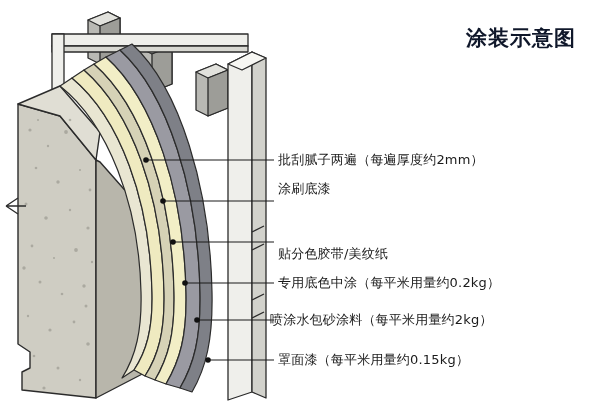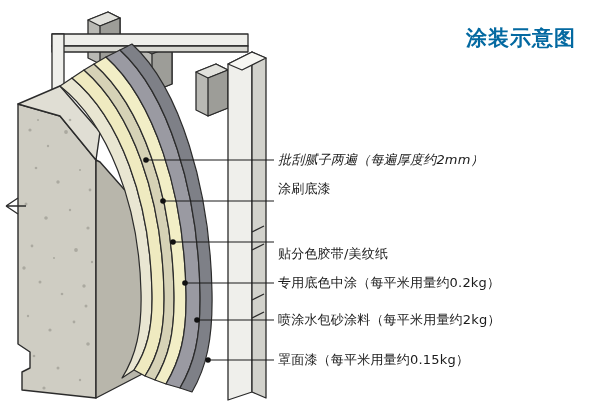--- a/index.html
+++ b/index.html
@@ -10,21 +10,21 @@
     overflow:hidden;
     position:relative;
   }
   #stage{position:absolute;left:0;top:0;width:600px;height:410px;}
   #diagram-svg{position:absolute;left:0;top:0;}
   .title{
     position:absolute;
     right:24px;top:24px;
     font-size:21px;
     font-weight:bold;
-    color:#0369a1;
+    color:#0f172a;
     letter-spacing:1px;
     white-space:nowrap;
   }
   .label{
     position:absolute;
     font-size:13px;
     color:#1a1a1a;
     white-space:nowrap;
     letter-spacing:0.2px;
   }
@@ -152,20 +152,20 @@
 
     <g stroke="#2b2b2b" stroke-width="1.3" fill="none">
       <path d="M252,232 L264,226 M252,250 L264,244"></path>
       <path d="M252,300 L264,294 M252,318 L264,312"></path>
     </g>
 
   </svg>
 
   <div class="title">涂装示意图</div>
 
-  <div class="label" style="left:278px;top:151px;font-style:italic;">批刮腻子两遍（每遍厚度约2mm）</div>
+  <div class="label" style="left:278px;top:151px;">批刮腻子两遍（每遍厚度约2mm）</div>
   <div class="label" style="left:278px;top:180px;">涂刷底漆</div>
   <div class="label" style="left:278px;top:233px;margin-top:12px;">贴分色胶带/美纹纸</div>
   <div class="label" style="left:278px;top:274px;">专用底色中涂（每平米用量约0.2kg）</div>
-  <div class="label" style="left:278px;top:311px;text-align:right;">喷涂水包砂涂料（每平米用量约2kg）</div>
+  <div class="label" style="left:270px;top:311px;text-align:right;">喷涂水包砂涂料（每平米用量约2kg）</div>
   <div class="label" style="left:278px;top:351px;">罩面漆（每平米用量约0.15kg）</div>
 
 </div>
 
 </body></html>

